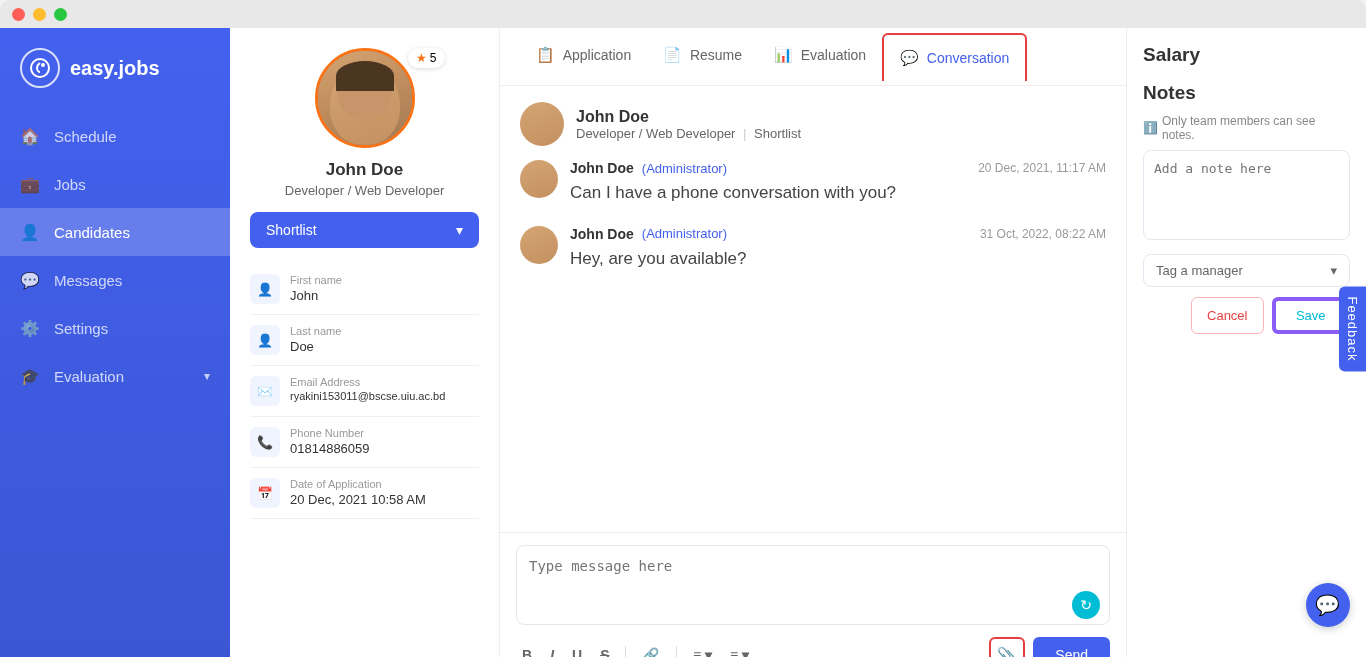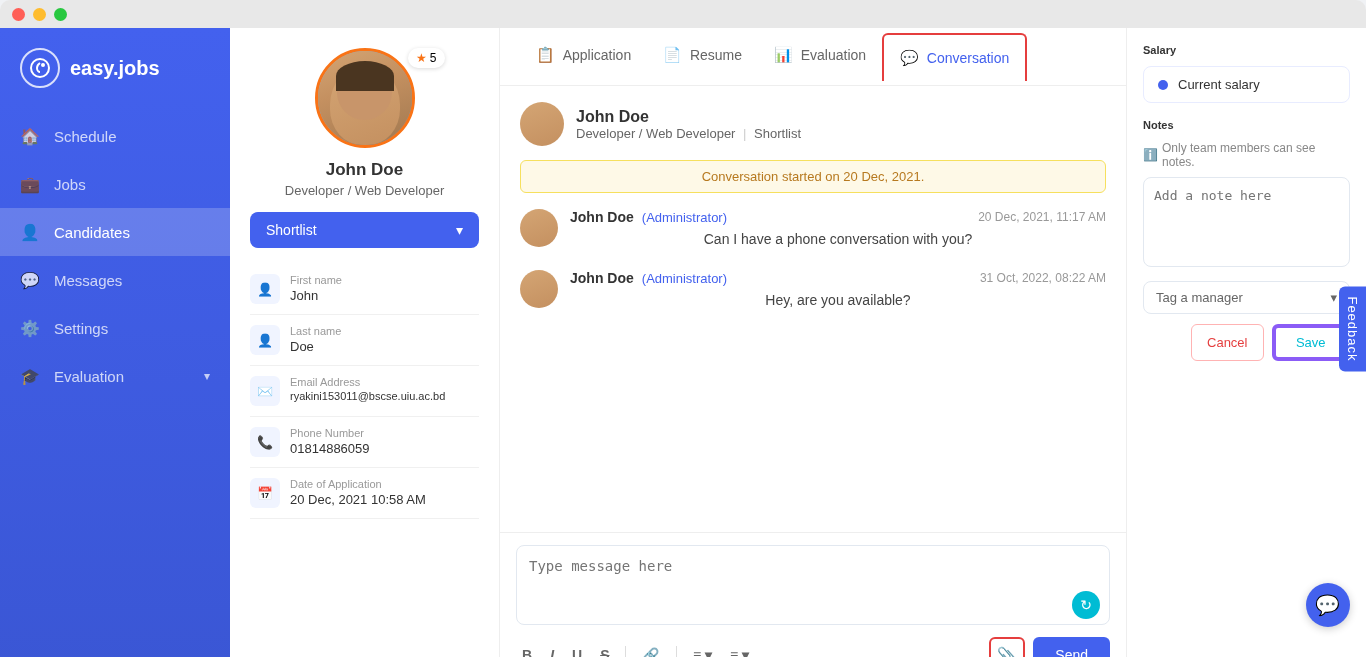--- a/index.html
+++ b/index.html
@@ -57,35 +57,35 @@
     .conv-info-name { font-size: 16px; font-weight: 600; color: #333; }
     .conv-info-role { font-size: 13px; color: #666; }
     .status-divider { background: #fef9e7; border: 1px solid #f6e05e; border-radius: 6px; text-align: center; padding: 8px; font-size: 13px; color: #b7791f; margin-bottom: 16px; }
     .message-item { display: flex; gap: 12px; margin-bottom: 20px; }
     .msg-avatar { width: 38px; height: 38px; border-radius: 50%; background: linear-gradient(135deg, #c8a882, #b89060); flex-shrink: 0; }
     .msg-content { flex: 1; }
     .msg-header { display: flex; align-items: center; gap: 8px; margin-bottom: 4px; }
     .msg-name { font-size: 14px; font-weight: 600; color: #333; }
     .msg-role { font-size: 13px; color: #4361ee; }
     .msg-time { font-size: 12px; color: #999; margin-left: auto; }
-    .msg-text { font-size: 14px; color: #444; line-height: 1.5; text-align: center; }
+    .msg-text { font-size: 17px; color: #444; line-height: 1.5; }
 
     .message-input-area { border-top: 1px solid #eee; padding: 12px 16px; }
     .message-textarea { width: 100%; border: 1px solid #e2e8f0; border-radius: 8px; padding: 12px; font-size: 14px; color: #999; resize: none; height: 80px; outline: none; position: relative; }
     .textarea-wrapper { position: relative; }
     .textarea-refresh { position: absolute; right: 10px; bottom: 10px; width: 28px; height: 28px; background: #00bcd4; border-radius: 50%; display: flex; align-items: center; justify-content: center; color: white; font-size: 14px; }
     .toolbar { display: flex; align-items: center; gap: 6px; margin-top: 8px; }
     .toolbar-btn { background: none; border: none; cursor: pointer; font-size: 14px; color: #666; padding: 5px 6px; border-radius: 4px; font-weight: bold; }
     .toolbar-sep { width: 1px; height: 18px; background: #ddd; margin: 0 4px; }
     .attach-btn { background: none; border: 2px solid #e53e3e; border-radius: 6px; width: 36px; height: 36px; display: flex; align-items: center; justify-content: center; cursor: pointer; color: #555; font-size: 16px; margin-left: auto; }
     .send-btn { background: #4361ee; color: white; border: none; border-radius: 6px; padding: 8px 22px; font-size: 14px; font-weight: 500; cursor: pointer; height: 36px; }
 
     
     .right-panel { width: 240px; background: white; border-left: 1px solid #eee; padding: 16px; overflow-y: auto; flex-shrink: 0; }
-    .right-section-title { font-size: 11px; font-weight: 600; color: #333; margin-bottom: 10px; }
+    .right-section-title { font-size: 19px; font-weight: 600; color: #333; margin-bottom: 10px; }
     .salary-card { border: 1px solid #e8ecff; border-radius: 8px; padding: 10px 14px; margin-bottom: 8px; display: flex; align-items: center; gap: 10px; }
     .salary-dot { width: 10px; height: 10px; border-radius: 50%; flex-shrink: 0; }
     .salary-dot-blue { background: #4361ee; }
     .salary-card-text { font-size: 13px; color: #333; }
     .salary-value { font-size: 13px; color: #4361ee; font-weight: 600; }
     .notes-section { margin-top: 16px; }
     .notes-subtitle { font-size: 12px; color: #888; margin-bottom: 8px; display: flex; align-items: center; gap: 4px; }
     .note-textarea { width: 100%; border: 1px solid #e2e8f0; border-radius: 8px; padding: 10px; font-size: 13px; color: #999; resize: none; height: 90px; outline: none; }
     .tag-manager-row { margin-top: 10px; border: 1px solid #e2e8f0; border-radius: 8px; padding: 8px 12px; display: flex; align-items: center; justify-content: space-between; font-size: 13px; color: #666; cursor: pointer; }
     .notes-actions { display: flex; gap: 8px; margin-top: 10px; margin-left: 48px; }
@@ -253,21 +253,20 @@
           <div>
             <div class="conv-info-name">John Doe</div>
             <div class="conv-info-role">
               <span>Developer / Web Developer</span>
               <span class="pipe">|</span>
               <span>Shortlist</span>
             </div>
           </div>
         </div>
 
-        <div class="status-divider">Conversation started on 20 Dec, 2021.</div>
 
         <div class="message-item">
           <div class="msg-avatar" style="background: linear-gradient(160deg, #d4a574 0%, #c49060 100%);"></div>
           <div class="msg-content">
             <div class="msg-header">
               <span class="msg-name">John Doe</span>
               <span class="msg-role">(<span>Administrator</span>)</span>
               <span class="msg-time">20 Dec, 2021, 11:17 AM</span>
             </div>
             <div class="msg-text">Can I have a phone conversation with you?</div>
@@ -306,24 +305,20 @@
             <div class="attach-btn">📎</div>
             <button class="send-btn">Send</button>
           </div>
         </div>
       </div>
     </div>
 
     <div class="right-panel">
       <div class="right-section-title">Salary</div>
 
-      <div class="salary-card">
-        <div class="salary-dot salary-dot-blue"></div>
-        <span class="salary-card-text">Current salary</span>
-      </div>
 
 
       <div class="notes-section">
         <div class="right-section-title">Notes</div>
         <div class="notes-subtitle">
           <span style="color:#888;">ℹ️</span>
           <span>Only team members can see notes.</span>
         </div>
         <textarea class="note-textarea" placeholder="Add a note here" style=""></textarea>
 

